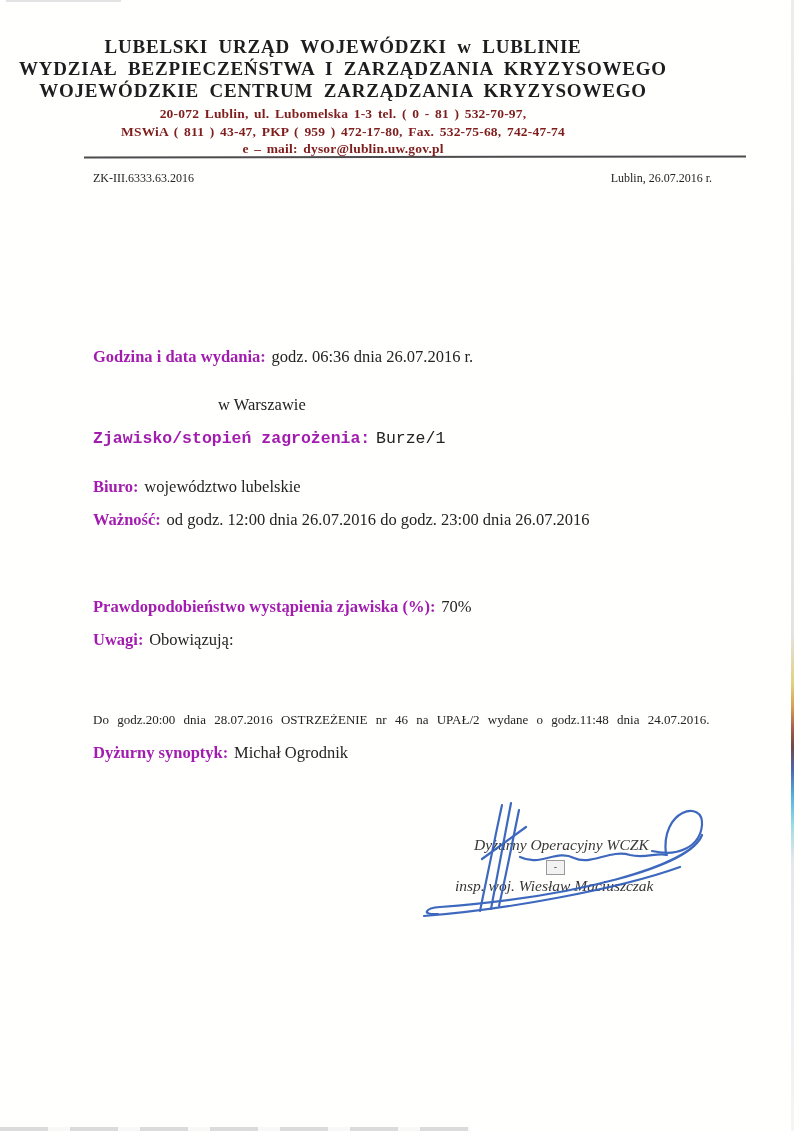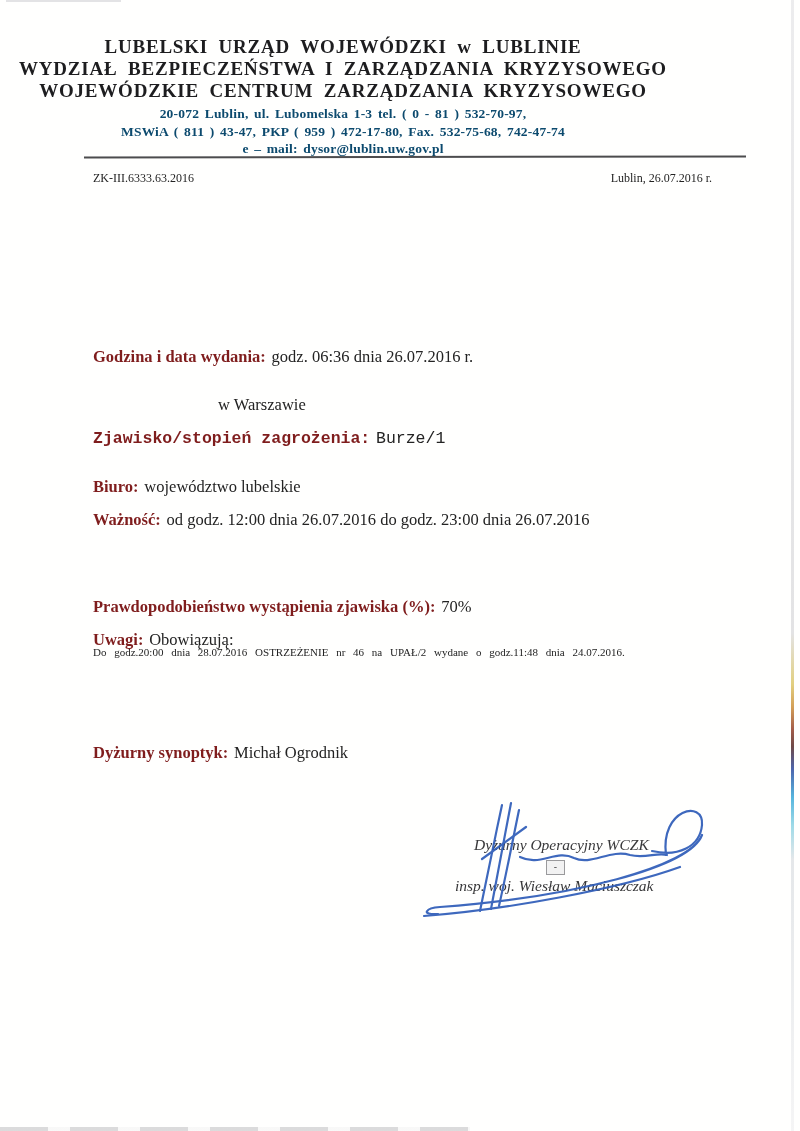--- a/index.html
+++ b/index.html
@@ -9,45 +9,45 @@
     font-family:"Liberation Serif", serif;
     color:#232323;
     position:relative;
     overflow:hidden;
   }
   .page{position:absolute;inset:0;background:#fffffe;}
 
   
   .letterhead{position:absolute;top:36px;left:0;width:686px;text-align:center;}
   .org-line{font-weight:bold;font-size:19px;line-height:22px;letter-spacing:0.8px;word-spacing:5px;color:#1d1d1f;}
-  .contact-line{font-weight:bold;font-size:13.5px;line-height:17.5px;letter-spacing:0.2px;word-spacing:2px;color:#0c4a6e;}
+  .contact-line{font-weight:bold;font-size:13.5px;line-height:17.5px;letter-spacing:0.2px;word-spacing:2px;color:#7f1d1d;}
   .contact-first{margin-top:3px;}
   .head-rule{position:absolute;top:156px;left:84px;width:662px;height:2px;background:#4c4c4e;transform:rotate(-0.08deg);}
 
   
   .ref-row{position:absolute;top:166px;left:93px;width:619px;display:flex;justify-content:space-between;font-size:12px;line-height:24px;}
 
   
   .doc-title{position:absolute;top:258px;left:0;width:800px;text-align:center;font-weight:bold;font-size:17.5px;letter-spacing:1.2px;line-height:24px;color:#1f1f21;}
 
   
   .field{position:absolute;left:93px;width:619px;font-size:16.5px;line-height:30px;margin:0;}
-  .field b{margin-right:0.35em;color:#7f1d1d;}
+  .field b{margin-right:0.35em;color:#a21caf;}
   .just{text-align:justify;}
   .f-issued{top:342px;}
   .f-office{top:390px;}
   .f-office .line1{text-align:justify;text-align-last:justify;}
   .f-office .line2{margin-left:125px;}
   .f-phenomenon{top:424px;font-family:Liberation Mono, monospace;}
   .f-area{top:472px;}
   .f-validity{top:505px;}
   .f-course{top:537px;word-spacing:3px;}
   .f-probability{top:592px;}
   .f-remarks{top:625px;}
-  .note-par{position:absolute;left:93px;width:619px;top:636px;font-size:11px;line-height:32px;text-align:justify;word-spacing:5px;margin:0;}
+  .note-par{position:absolute;left:93px;width:619px;top:704px;font-size:13px;line-height:32px;text-align:justify;word-spacing:5px;margin:0;}
   .f-synoptic{top:738px;}
 
   
   .sig-role{position:absolute;left:474px;top:836px;font-style:italic;font-size:15.5px;color:#38383a;}
   .sig-mark{position:absolute;left:546px;top:860px;width:17px;height:13px;border:1px solid #9a9a9c;background:#f2f2f2;color:#555;
             font-size:10px;line-height:12px;text-align:center;font-family:"Liberation Sans",sans-serif;}
   .sig-signer{position:absolute;left:455px;top:877px;font-style:italic;font-size:15.5px;color:#38383a;}
   .sig-scribble{position:absolute;left:414px;top:797px;}
 
   

